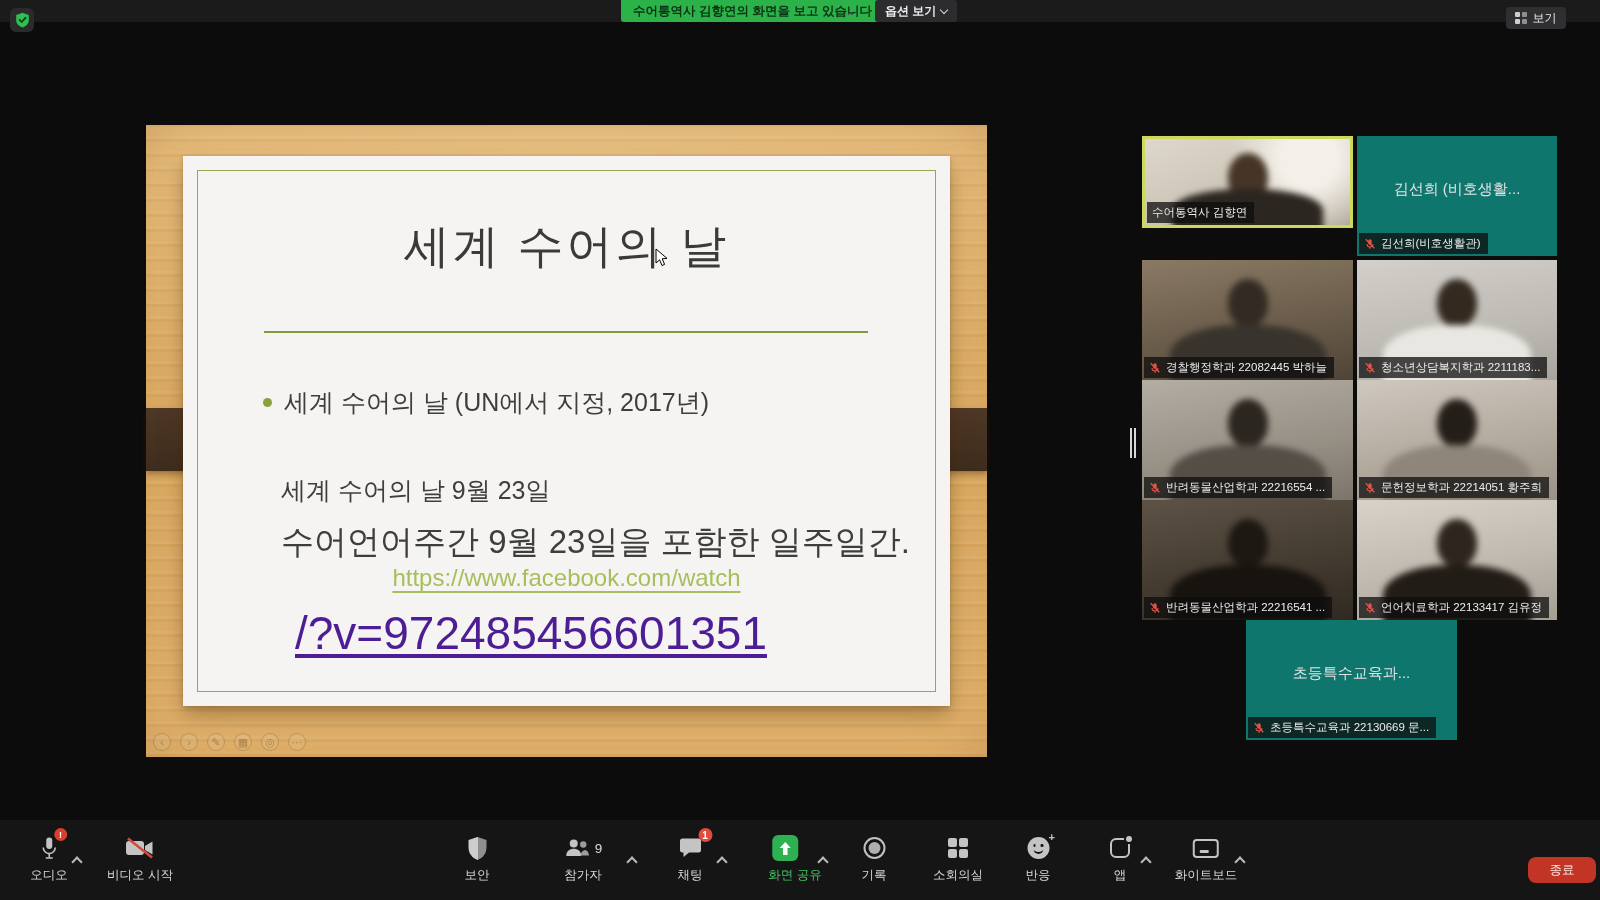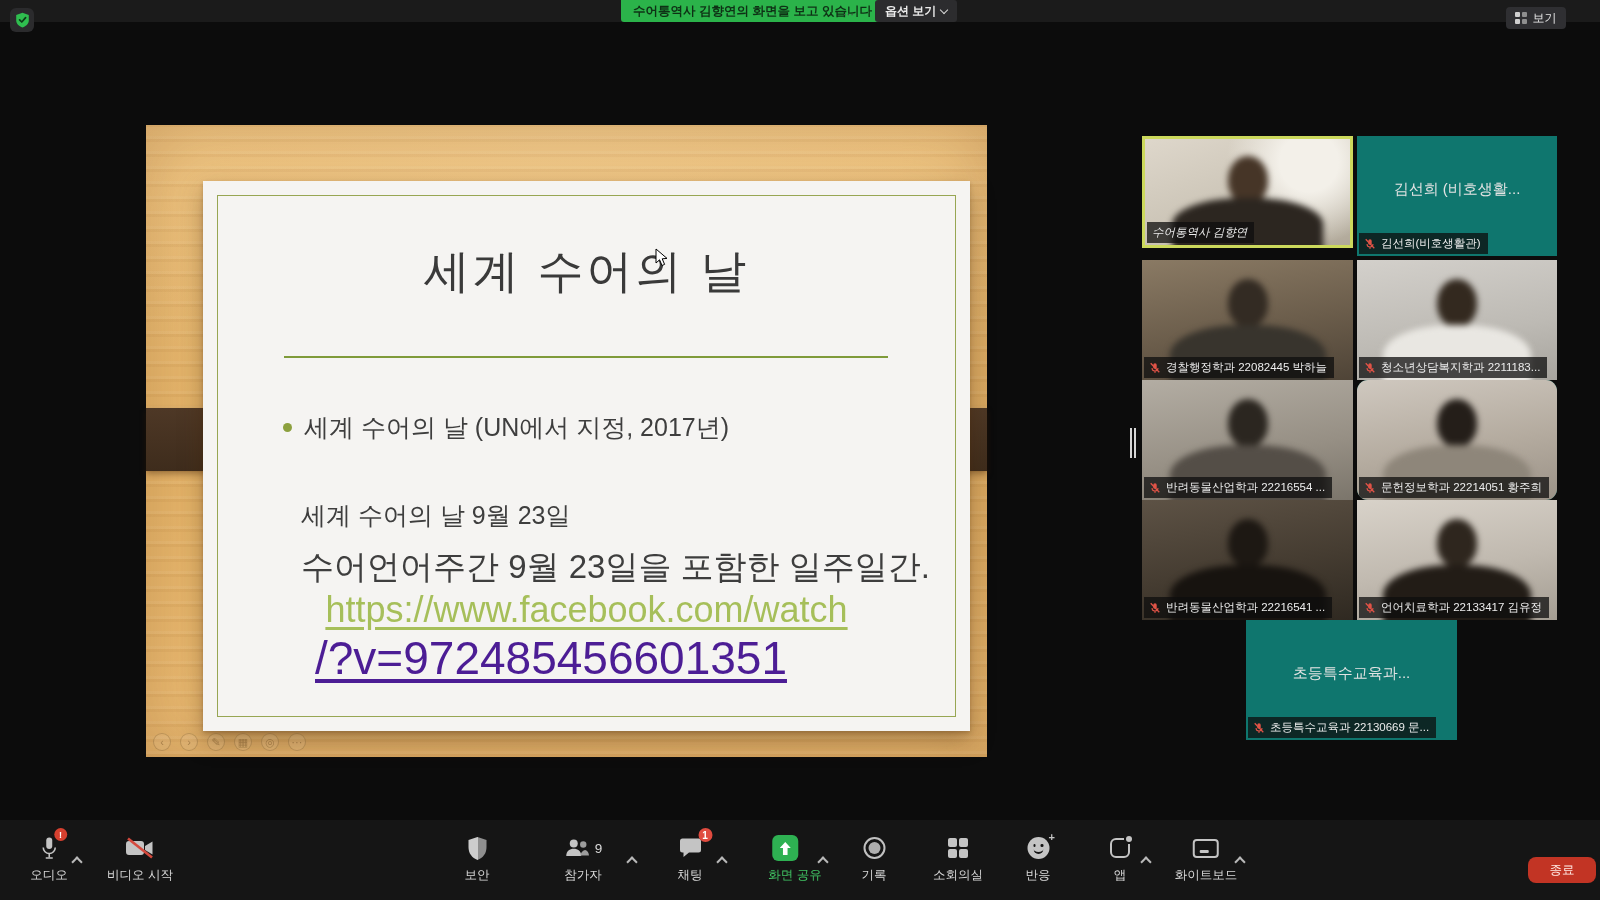--- a/index.html
+++ b/index.html
@@ -18,30 +18,30 @@
   .grid-ic span { background:#cfcfcf; border-radius:1px; }
   .grid-ic span:nth-child(2), .grid-ic span:nth-child(4) { background:#8f8f8f; }
 
   
   .wood { position:absolute; left:146px; top:125px; width:841px; height:632px;
     background:
       radial-gradient(120% 80% at 50% 0%, rgba(255,236,200,.20), transparent 60%),
       repeating-linear-gradient(0deg, rgba(171,117,52,.10) 0 3px, rgba(255,240,210,.08) 3px 6px, transparent 6px 15px),
       linear-gradient(180deg,#eec27d,#e5b469 50%,#eaba72);
     box-shadow: inset 0 0 70px rgba(120,70,20,.28); }
-  .paper { position:absolute; left:37px; top:56px; width:767px; height:550px; background:#f5f4f2;
-    box-shadow:0 10px 22px rgba(70,40,8,.38), 0 2px 4px rgba(70,40,8,.25);margin-left:20px; }
+  .paper { position:absolute; left:37px; top:31px; width:767px; height:550px; background:#f5f4f2;
+    box-shadow:0 10px 22px rgba(70,40,8,.38), 0 2px 4px rgba(70,40,8,.25); }
   .paper-border { position:absolute; inset:14px; border:1.5px solid #97a653; pointer-events:none; }
   .slide-title { position:absolute; left:0; top:60px; width:100%; text-align:center; font-size:46px; letter-spacing:3px; color:#3a3a3a; font-weight:400; }
   .slide-divider { position:absolute; left:81px; top:175px; width:604px; height:2px; background:#7f9b3a; }
   .bullet-row { position:absolute; left:80px; top:230px; display:flex; align-items:center; gap:12px; font-size:25px; color:#3e3e3e; }
   .bullet-dot { width:9px; height:9px; border-radius:50%; background:#8ca03e; flex:0 0 auto; }
   .body-line1 { position:absolute; left:98px; top:318px; font-size:25px; color:#3e3e3e; }
   .body-line2 { position:absolute; left:98px; top:364px; font-size:33px; color:#3e3e3e; }
-  .url1 { position:absolute; left:0; top:408px; width:100%; text-align:center; font-size:36px; color:#a6bf5a; text-decoration:underline; text-underline-offset:5px; }
+  .url1 { position:absolute; left:0; top:408px; width:100%; text-align:center; font-size:24px; color:#a6bf5a; text-decoration:underline; text-underline-offset:5px; }
   .url2 { position:absolute; left:112px; top:450px; font-size:46px; color:#4c1d95; text-decoration:underline; text-underline-offset:5px; }
   .clip { position:absolute; top:283px; width:62px; height:63px; background:linear-gradient(180deg,#4e3826,#3e2c1c); box-shadow:0 3px 6px rgba(60,30,5,.4); }
   .clip.left { left:0; border-radius:0 2px 2px 0; }
   .clip.right { right:0; border-radius:2px 0 0 2px; }
   .slide-controls { position:absolute; left:7px; bottom:6px; display:flex; gap:9px; opacity:.45; }
   .sc-btn { width:18px; height:18px; border-radius:50%; border:1px solid rgba(90,65,30,.55); color:rgba(90,65,30,.85); font-size:11px; display:flex; align-items:center; justify-content:center; background:rgba(255,255,255,.15); }
   .cursor { position:absolute; left:655px; top:248px; z-index:6; }
 
   
   .divider-handle { position:absolute; left:1130px; top:428px; height:30px; display:flex; gap:2px; cursor:col-resize; }
@@ -143,21 +143,21 @@
 
 <svg class="cursor" width="13" height="19" viewBox="0 0 13 19">
   <path d="M1 1 L1 15 L4.6 11.8 L7 17.5 L9.6 16.4 L7.2 10.8 L12 10.4 Z" fill="#fff" stroke="#000" stroke-width="1"></path>
 </svg>
 
 <div class="divider-handle">
     <span></span>
     <span></span>
   </div>
 
-<div class="tile active" style="left:1142px;top:136px;width:211px;height:112px;font-style:italic;">
+<div class="tile active" style="left:1142px;top:136px;width:211px;height:92px;">
   <div class="vid" style="--bg:radial-gradient(circle at 80% 22%, #f3f0e9 0 16%, transparent 45%),linear-gradient(160deg,#ded7cb,#c9c2b4 60%,#b0a899);--head:#463527;--body:#2c2620;">
       <div class="fig"></div>
     </div>
   <div class="name-bar">
       <span>수어통역사 김향연</span>
     </div>
 </div>
 <div class="tile" style="left:1357px;top:136px;width:200px;height:120px;">
   <div class="center-label">김선희 (비호생활...</div>
   <div class="name-bar">
@@ -207,21 +207,21 @@
   <div class="name-bar">
     <svg width="12" height="12" viewBox="0 0 14 14">
         <rect x="5" y="1.5" width="4" height="6.5" rx="2" fill="#e05347"></rect>
         <path d="M3.5 7a3.5 3.5 0 0 0 7 0" fill="none" stroke="#e05347" stroke-width="1.2"></path>
         <line x1="7" y1="10.5" x2="7" y2="12.8" stroke="#e05347" stroke-width="1.2"></line>
         <line x1="2" y1="1.5" x2="12" y2="12" stroke="#e05347" stroke-width="1.5"></line>
       </svg>
     <span>반려동물산업학과 22216554 ...</span>
   </div>
 </div>
-<div class="tile" style="left:1357px;top:380px;width:200px;height:120px;border-radius:11px;">
+<div class="tile" style="left:1357px;top:380px;width:200px;height:120px;">
   <div class="vid" style="--bg:linear-gradient(170deg,#cfc8bf,#b4ab9f 55%,#9b9287);--head:#241e19;--body:#8e867a;">
       <div class="fig"></div>
     </div>
   <div class="name-bar">
     <svg width="12" height="12" viewBox="0 0 14 14">
         <rect x="5" y="1.5" width="4" height="6.5" rx="2" fill="#e05347"></rect>
         <path d="M3.5 7a3.5 3.5 0 0 0 7 0" fill="none" stroke="#e05347" stroke-width="1.2"></path>
         <line x1="7" y1="10.5" x2="7" y2="12.8" stroke="#e05347" stroke-width="1.2"></line>
         <line x1="2" y1="1.5" x2="12" y2="12" stroke="#e05347" stroke-width="1.5"></line>
       </svg>

